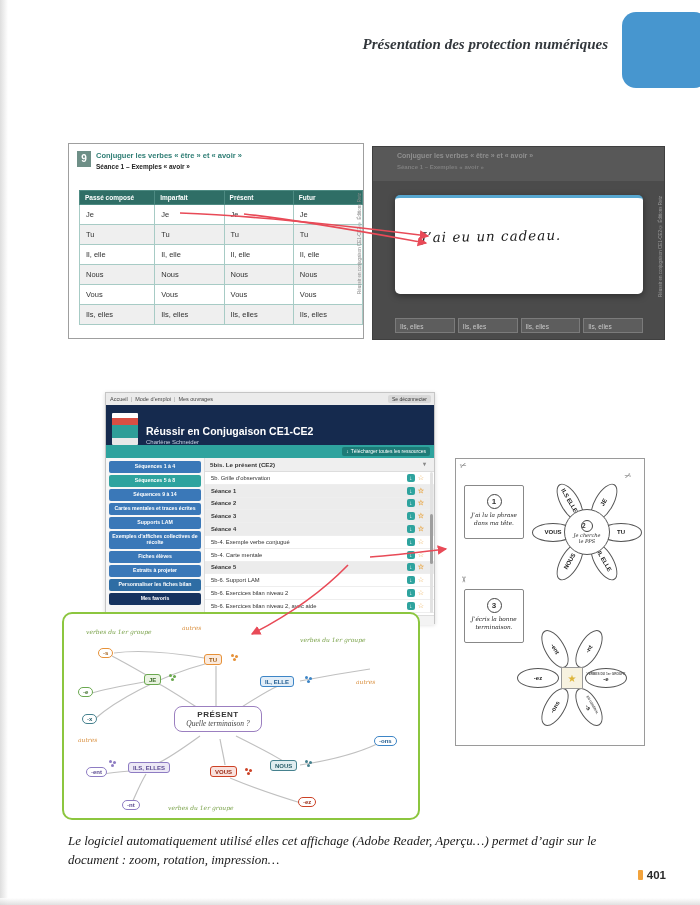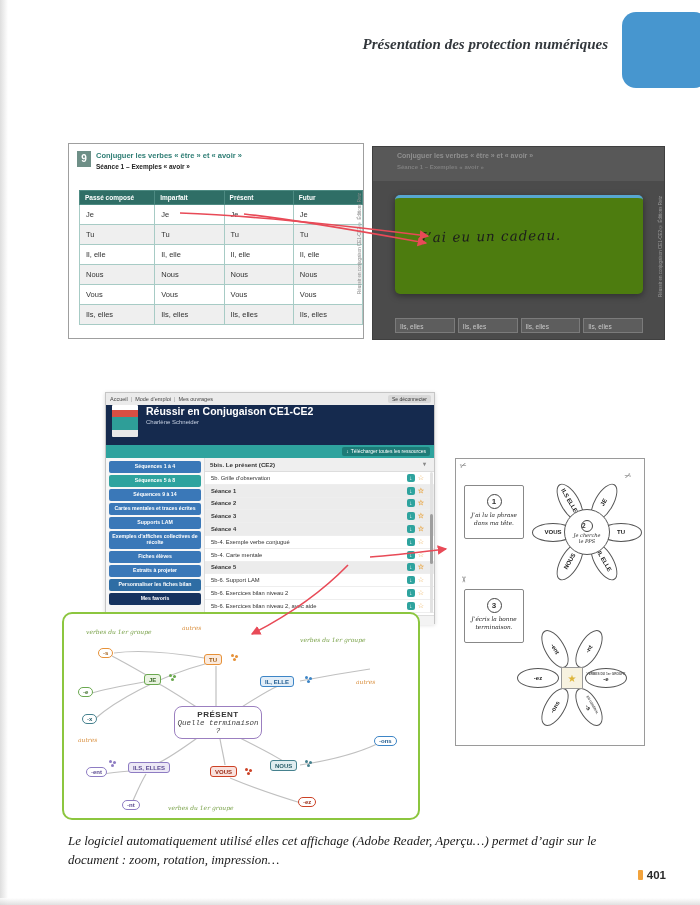--- a/index.html
+++ b/index.html
@@ -34,39 +34,39 @@
   .side-cap{position:absolute;right:1px;top:14px;height:170px;writing-mode:vertical-rl;
             transform:rotate(180deg);font-size:4.5px;color:#8a8a8a;text-align:center;}
   .side-cap.light{color:#9a9a9a;}
 
   
   .shot2{position:absolute;left:372px;top:146px;width:293px;height:194px;margin:0;
          background:#4b4b4b;box-sizing:border-box;border:1px solid #3f3f3f;}
   .ghost-head{position:absolute;left:0;top:0;width:100%;height:34px;background:#585858;}
   .ghost-title{position:absolute;left:24px;top:5px;font-size:7px;font-weight:bold;color:#8f8f8f;}
   .ghost-sub{position:absolute;left:24px;top:17px;font-size:6px;font-weight:bold;color:#7f7f7f;}
-  .popup-card{position:absolute;left:22px;top:48px;width:248px;height:96px;background:#4d7c0f;
+  .popup-card{position:absolute;left:22px;top:48px;width:248px;height:96px;background:#ffffff;
               border-radius:5px;border-top:3px solid #57a7d0;box-shadow:0 2px 7px rgba(0,0,0,.4);}
   .hand{position:absolute;left:26px;top:30px;font-family:"DejaVu Serif",serif;font-style:italic;
         font-size:13.5px;color:#1c1c1c;transform:rotate(-1deg);letter-spacing:1px;}
   .bottom-cells{position:absolute;left:22px;bottom:6px;width:248px;display:grid;
                 grid-template-columns:repeat(4,1fr);gap:3px;}
   .bcell{height:15px;background:#5d5d5d;border:1px solid #7b7b7b;color:#c9c9c9;font-size:6.5px;
          line-height:15px;padding-left:4px;box-sizing:border-box;}
 
   
   .app{position:absolute;left:105px;top:392px;width:330px;height:232px;background:#fff;
        border:1px solid #c5c5c5;box-sizing:border-box;box-shadow:0 1px 4px rgba(0,0,0,.15);}
   .app-nav{height:12px;background:#ebebeb;font-size:5.5px;color:#444;line-height:12px;
            padding:0 4px;position:relative;}
   .nav-link{cursor:pointer;}
   .nav-link + .nav-link::before{content:"|";margin:0 3px;color:#9a9a9a;}
   .logout{position:absolute;right:3px;top:2px;background:#d8d8d8;border-radius:2px;
           padding:0 4px;height:8px;line-height:8px;font-size:5px;color:#333;}
-  .app-header{height:40px;background:#152a4e;display:flex;align-items:flex-start;padding:0 6px;}
+  .app-header{height:40px;background:#152a4e;display:flex;align-items:flex-end;padding:0 6px;}
   .cover{width:26px;height:32px;border-radius:1px;flex:0 0 auto;
          background:linear-gradient(#ffffff 0 16%,#d94f43 16% 36%,#2e9e98 36% 78%,#e8e8e8 78% 100%);}
   .app-title{font-size:10.5px;font-weight:bold;color:#fff;margin-left:8px;}
   .app-author{font-size:6px;color:#c6d0e2;margin-left:8px;margin-top:2px;}
   .app-toolbar{height:13px;background:#2ea39e;position:relative;}
   .dl-all{position:absolute;right:4px;top:2px;height:9px;line-height:9px;background:#1d7b77;
           border-radius:2px;color:#fff;font-size:5px;padding:0 4px;display:flex;gap:2px;align-items:center;}
   .app-body{display:flex;height:157px;}
   .app-side{width:98px;background:#f7f7f7;padding:3px;box-sizing:border-box;}
   .sbtn{border-radius:2px;color:#fff;font-size:5.2px;font-weight:bold;text-align:center;
@@ -117,21 +117,21 @@
   .pcap{font-size:3.2px;font-weight:bold;color:#555;line-height:1;}
   .plab{font-size:6px;font-weight:bold;line-height:1.1;}
 
   
   .mindmap{position:absolute;left:62px;top:612px;width:358px;height:208px;background:#fff;
            border:2px solid #8cc63f;border-radius:10px;box-sizing:border-box;}
   .mm-svg{position:absolute;left:0;top:0;}
   .center-node{position:absolute;left:110px;top:92px;width:88px;border:1.5px solid #9b7fc0;
                border-radius:8px;background:#fff;text-align:center;padding:3px 2px;box-sizing:border-box;z-index:2;}
   .cn-title{font-size:8px;font-weight:bold;letter-spacing:.5px;color:#333;}
-  .cn-sub{font-family:Liberation Mono, monospace;font-style:italic;font-size:7.5px;color:#444;}
+  .cn-sub{font-family:Liberation Serif, serif;font-style:italic;font-size:7.5px;color:#444;}
   .pnode{position:absolute;border:1px solid;border-radius:3px;font-size:6px;font-weight:bold;
          padding:1.5px 4px;background:#fff;z-index:2;}
   .n-je{border-color:#6aa84f;background:#eaf3e2;color:#3c6e28;}
   .n-tu{border-color:#e69138;background:#fbeadd;color:#9c5a12;}
   .n-il{border-color:#3d85c6;background:#e3eef8;color:#1f5a8e;}
   .n-ils{border-color:#8e7cc3;background:#ece8f5;color:#5b4a91;}
   .n-vous{border-color:#cc4125;background:#f9e2de;color:#9a2c16;}
   .n-nous{border-color:#45818e;background:#e0edf0;color:#2a5f6b;}
   .ebub{position:absolute;border:1px solid;border-radius:6px;background:#fff;font-size:6px;
         font-weight:bold;padding:1px 4px;z-index:2;}

